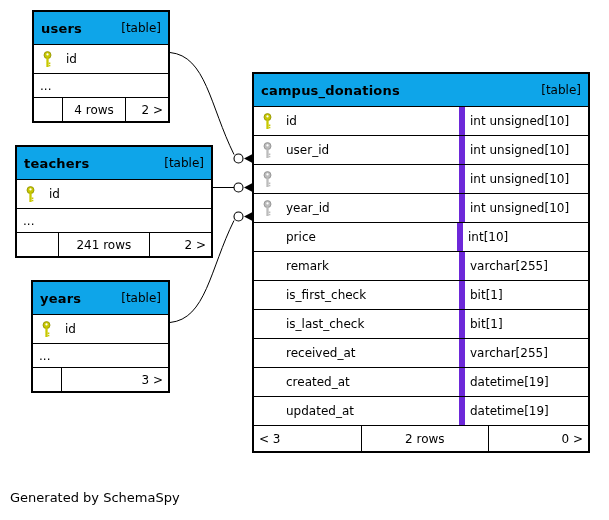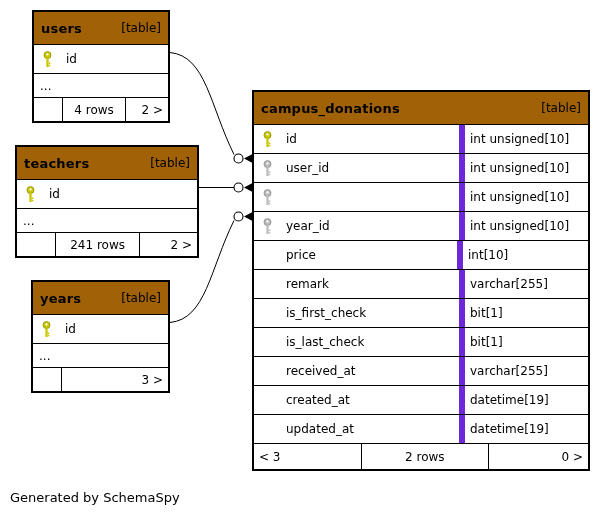--- a/index.html
+++ b/index.html
@@ -20,21 +20,21 @@
   .table-card {
     position: absolute;
     border: 2px solid #000;
     background: #fff;
   }
   .t-header {
     height: 27px;
     display: flex;
     align-items: center;
     justify-content: space-between;
-    background: #a16207;
+    background: #0ea5e9;
     border-bottom: 1px solid #000;
     padding: 16px 7px;
     cursor: pointer;
   }
   .t-name { font-weight: bold; font-size: 13px; letter-spacing: 0.2px; }
   .t-tag  { font-size: 12px; }
   .t-row {
     position: relative;
     height: 29px;
     display: flex;
@@ -120,21 +120,21 @@
           </svg></span>
         <span class="col-name">id</span>
       </div>
       <div class="t-ellipsis">...</div>
       <div class="t-footer">
         <span class="fc fc-left"></span>
         <span class="fc fc-center">4 rows</span>
         <span class="fc fc-right">2 &gt;</span>
       </div>
     </div>
-    <div class="table-card" style="left: 15px; top: 145px; width: 184px;">
+    <div class="table-card" style="left: 15px; top: 145px; width: 198px;">
       <div class="t-header">
         <span class="t-name">teachers</span>
         <span class="t-tag">[table]</span>
       </div>
       <div class="t-row">
         <span class="key-icon"><svg width="11" height="17" viewBox="0 0 11 17">
             <circle cx="5.5" cy="4.6" r="3.5" fill="#c8c800" stroke="#8f8f00" stroke-width="0.8"></circle>
             <circle cx="5.5" cy="3.9" r="1.15" fill="#ffffff"></circle>
             <rect x="4.35" y="7.6" width="2.3" height="8.9" fill="#c8c800"></rect>
             <rect x="6.65" y="12.0" width="1.7" height="1.5" fill="#c8c800"></rect>
@@ -163,21 +163,21 @@
             <rect x="6.65" y="14.3" width="1.7" height="1.5" fill="#c8c800"></rect>
           </svg></span>
         <span class="col-name">id</span>
       </div>
       <div class="t-ellipsis">...</div>
       <div class="t-footer">
         <span class="fc fc-left"></span>
         <span class="fc fc-right">3 &gt;</span>
       </div>
     </div>
-    <div class="table-card emphasized" style="left: 252px; top: 90px; width: 338px;">
+    <div class="table-card emphasized" style="left: 252px; top: 72px; width: 338px;">
       <div class="t-header">
         <span class="t-name">campus_donations</span>
         <span class="t-tag">[table]</span>
       </div>
       <div class="t-row">
         <span class="key-icon"><svg width="11" height="17" viewBox="0 0 11 17">
             <circle cx="5.5" cy="4.6" r="3.5" fill="#c8c800" stroke="#8f8f00" stroke-width="0.8"></circle>
             <circle cx="5.5" cy="3.9" r="1.15" fill="#ffffff"></circle>
             <rect x="4.35" y="7.6" width="2.3" height="8.9" fill="#c8c800"></rect>
             <rect x="6.65" y="12.0" width="1.7" height="1.5" fill="#c8c800"></rect>

